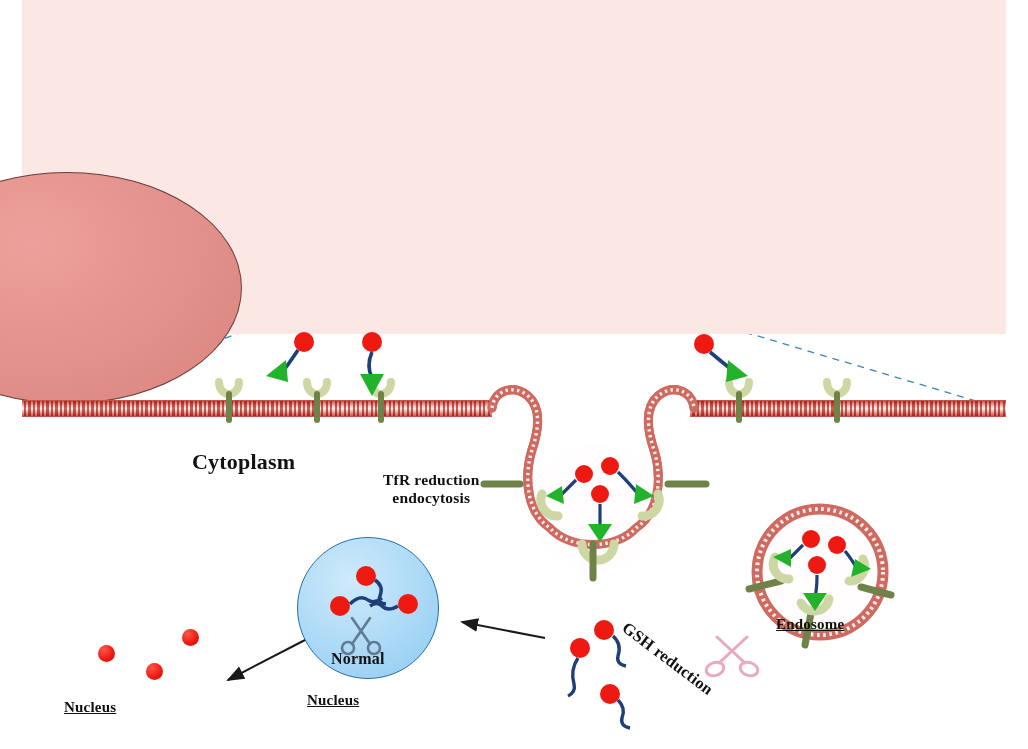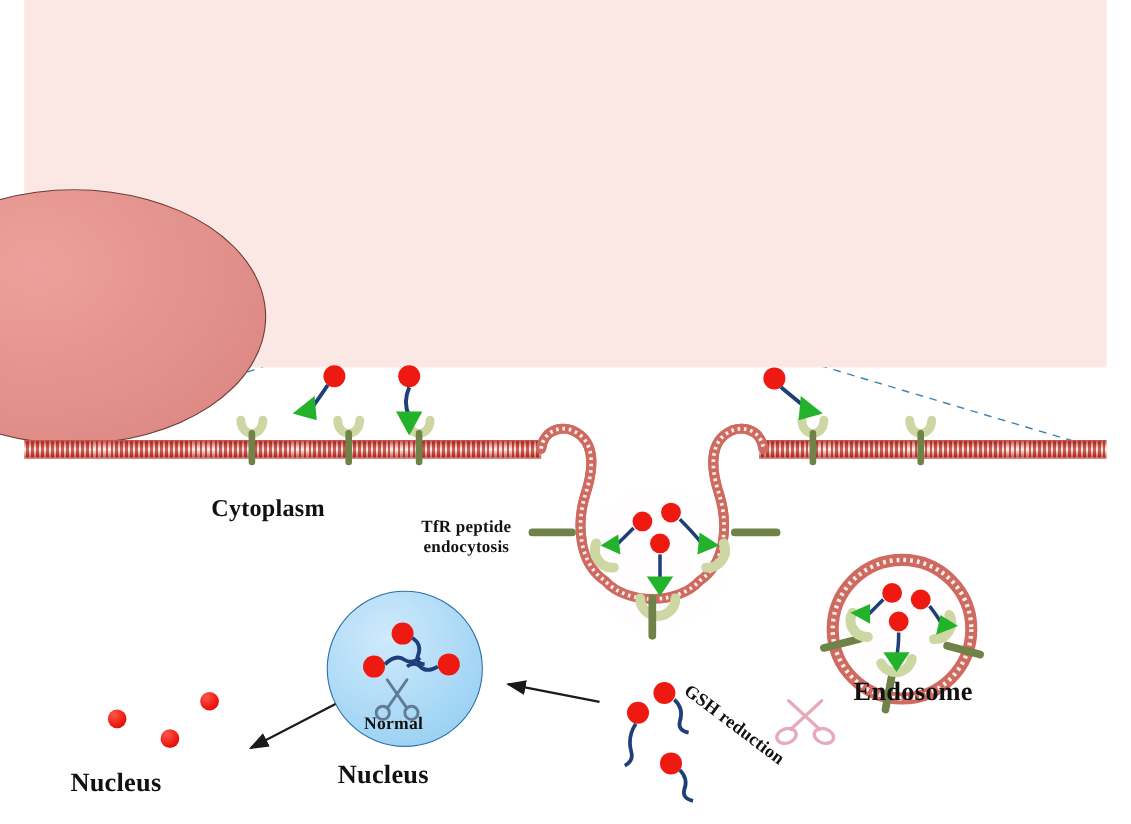--- a/index.html
+++ b/index.html
@@ -126,21 +126,21 @@
     border-top:1.5px solid #c0554c;
     border-bottom:1.5px solid #c0554c;
   }
 
   .dox{
     position:absolute;width:17px;height:17px;border-radius:50%;
     background:radial-gradient(circle at 34% 28%, #ff564a 0%, #ee1a12 58%, #bd0b06 100%);
   }
 
   .label-cyto{font-size:22px;}
-  .label-org{font-size:24px;}
+  .label-org{font-size:15px;text-decoration:underline;}
   .label-tfr{font-size:15.5px;line-height:18px;text-align:center;}
   .label-gsh{font-size:16.5px;}
 
   
   #lysosome{
     position:absolute;left:297px;top:537px;width:140px;height:140px;
     border-radius:50%;
     background:radial-gradient(circle at 38% 30%, #cfeafb 0%, #a9d8f6 58%, #8ecbf2 100%);
     border:1.4px solid #2a6fa8;
   }
@@ -668,19 +668,19 @@
 
   <div class="abs lbl label-org" style="left:64px;top:684px;margin-top:15px;">Nucleus</div>
 
   <div class="abs lbl label-org" style="left:307px;top:692px;">Nucleus</div>
 
   <div class="abs lbl" style="left:331px;top:650px;font-size:16px;">Normal</div>
 
   <div class="abs lbl label-org" style="left:776px;top:616px;">Endosome</div>
 
   <div class="abs label-tfr lbl" style="left:383px;top:471px;">
-    <div>TfR peptide</div>
+    <div>TfR reduction</div>
     <div>endocytosis</div>
   </div>
 
   <div class="abs lbl label-gsh" style="left:630px;top:618px;transform:rotate(37deg);transform-origin:left top;">GSH reduction</div>
 
 </div>
 
 </body></html>

